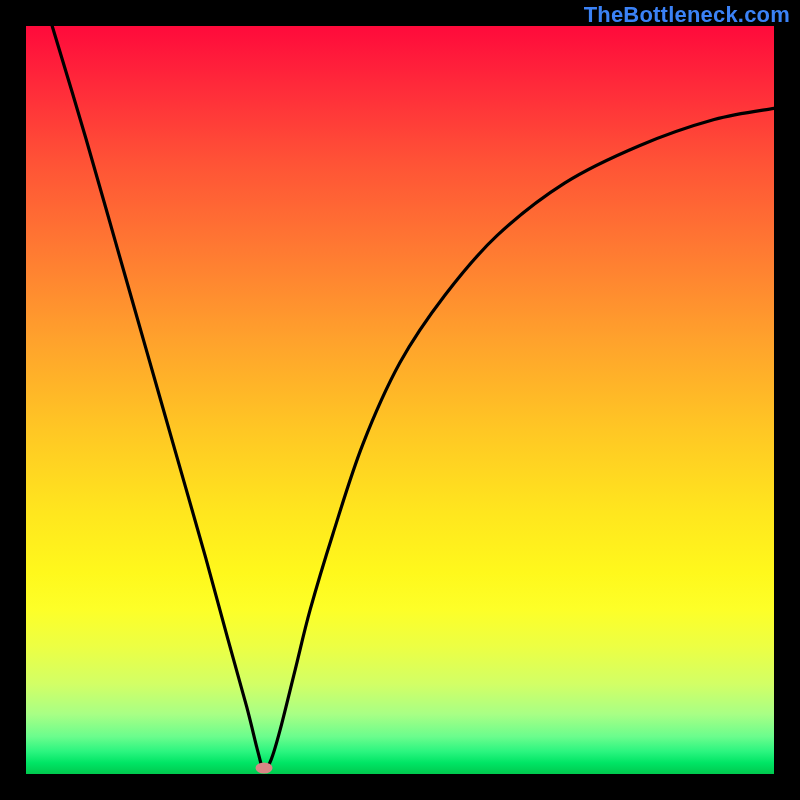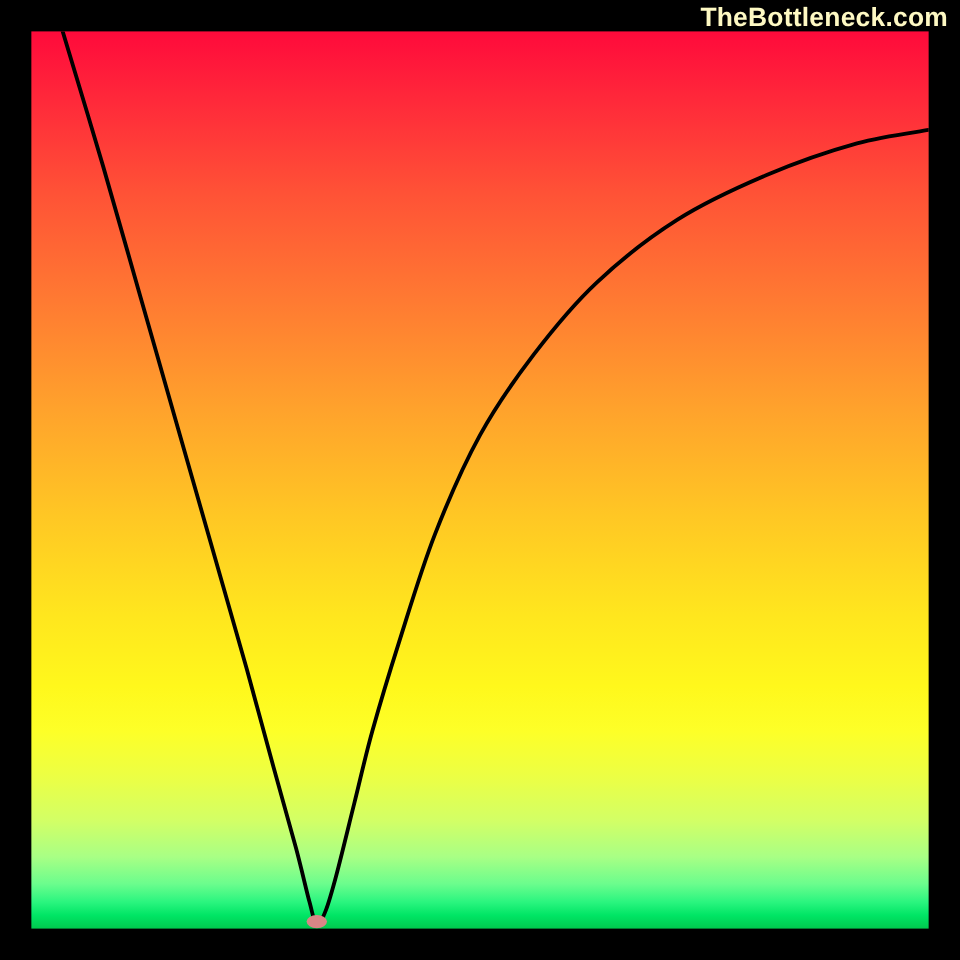--- a/index.html
+++ b/index.html
@@ -10,21 +10,21 @@
     width: 800px;
     height: 800px;
     background: #000;
     position: relative;
   }
 
   .watermark {
     position: absolute;
     top: 2px;
     right: 10px;
-    color: #fef9c3;
+    color: #3b82f6;
     font-size: 22px;
     font-weight: 600;
     letter-spacing: 0.2px;
     z-index: 10;
   }
 
   .plot {
     position: absolute;
     left: 26px;
     top: 26px;

